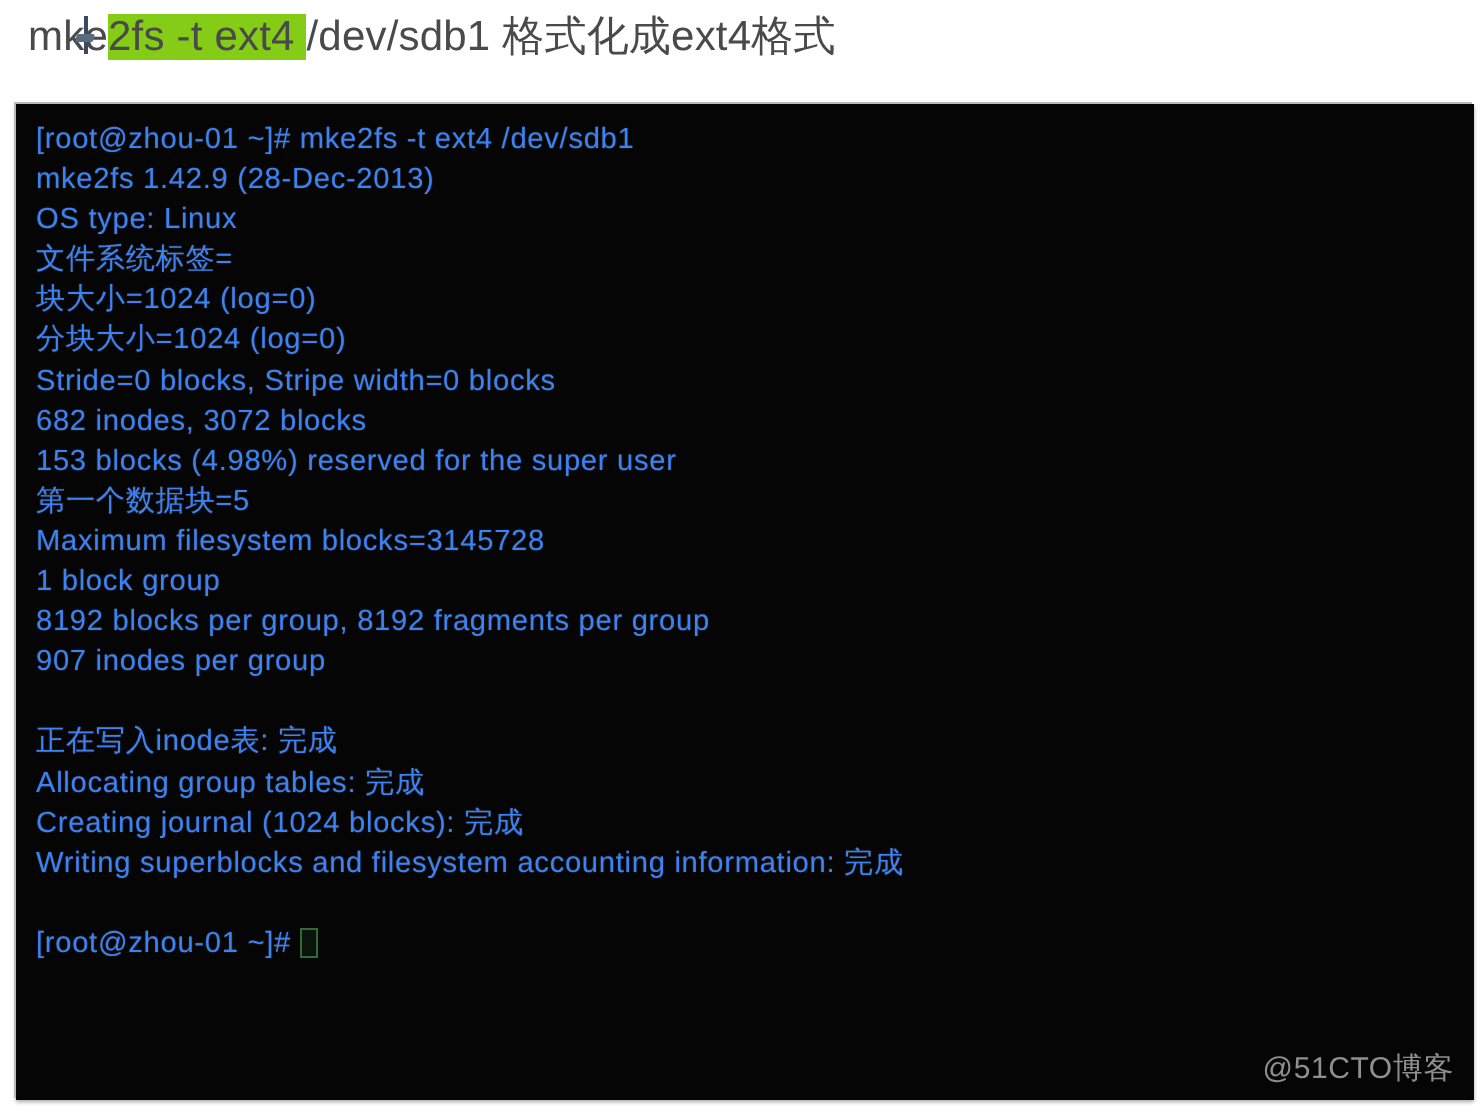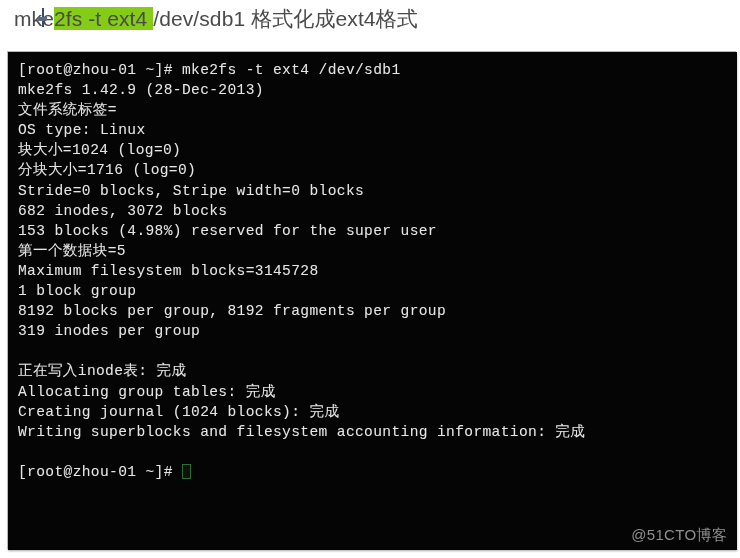--- a/index.html
+++ b/index.html
@@ -70,24 +70,24 @@
     overflow: hidden;
   }
   #terminal-screen {
     position: absolute;
     left: 0; top: 0; right: 0; bottom: 0;
     background: #050505;
     padding: 8px 0 0 10px;
     box-sizing: border-box;
   }
   .term-line {
-    font-family: Liberation Mono, monospace;
+    font-family: Liberation Sans, sans-serif;
     font-size: 14.6px;
     line-height: 20.1px;
-    color: #e5e5e5;
+    color: #3b82f6;
     white-space: pre;
     height: 20.1px;
     letter-spacing: 0.35px;
     text-shadow: 0 0 1px rgba(200,200,200,0.25);
   }
   .term-line.blank {
     height: 20.1px;
   }
   .cursor-block {
     display: inline-block;
@@ -118,32 +118,32 @@
 
 <div id="title-area">
   <div id="title-text"><span>mke</span><span class="sel">2fs -t ext4 </span><span>/dev/sdb1 格式化成ext4格式</span></div>
   <div id="caret-artifact"></div>
 </div>
 
 <div id="terminal-window">
   <div id="terminal-screen">
       <div class="term-line"><span>[root@zhou-01 ~]# mke2fs -t ext4 /dev/sdb1</span></div>
       <div class="term-line"><span>mke2fs 1.42.9 (28-Dec-2013)</span></div>
+      <div class="term-line"><span>OS type: Linux</span></div>
       <div class="term-line"><span>文件系统标签=</span></div>
-      <div class="term-line"><span>OS type: Linux</span></div>
       <div class="term-line"><span>块大小=1024 (log=0)</span></div>
-      <div class="term-line"><span>分块大小=1716 (log=0)</span></div>
+      <div class="term-line"><span>分块大小=1024 (log=0)</span></div>
       <div class="term-line"><span>Stride=0 blocks, Stripe width=0 blocks</span></div>
       <div class="term-line"><span>682 inodes, 3072 blocks</span></div>
       <div class="term-line"><span>153 blocks (4.98%) reserved for the super user</span></div>
       <div class="term-line"><span>第一个数据块=5</span></div>
       <div class="term-line"><span>Maximum filesystem blocks=3145728</span></div>
       <div class="term-line"><span>1 block group</span></div>
       <div class="term-line"><span>8192 blocks per group, 8192 fragments per group</span></div>
-      <div class="term-line"><span>319 inodes per group</span></div>
+      <div class="term-line"><span>907 inodes per group</span></div>
       <div class="term-line blank"><span></span></div>
       <div class="term-line"><span>正在写入inode表: 完成</span></div>
       <div class="term-line"><span>Allocating group tables: 完成</span></div>
       <div class="term-line"><span>Creating journal (1024 blocks): 完成</span></div>
       <div class="term-line"><span>Writing superblocks and filesystem accounting information: 完成</span></div>
       <div class="term-line blank"><span></span></div>
       <div class="term-line"><span>[root@zhou-01 ~]# </span><span class="cursor-block"></span></div>
     </div>
   <div id="watermark">@51CTO博客</div>
 </div>

